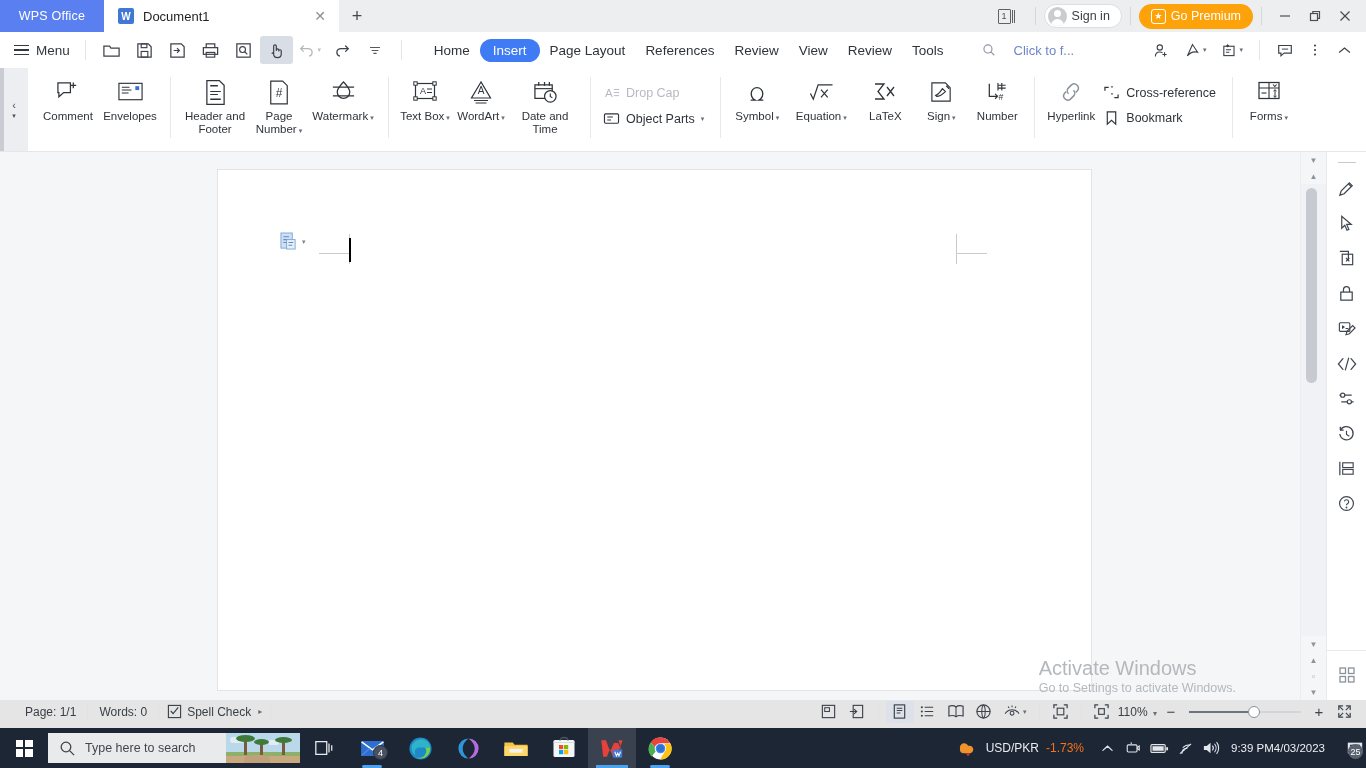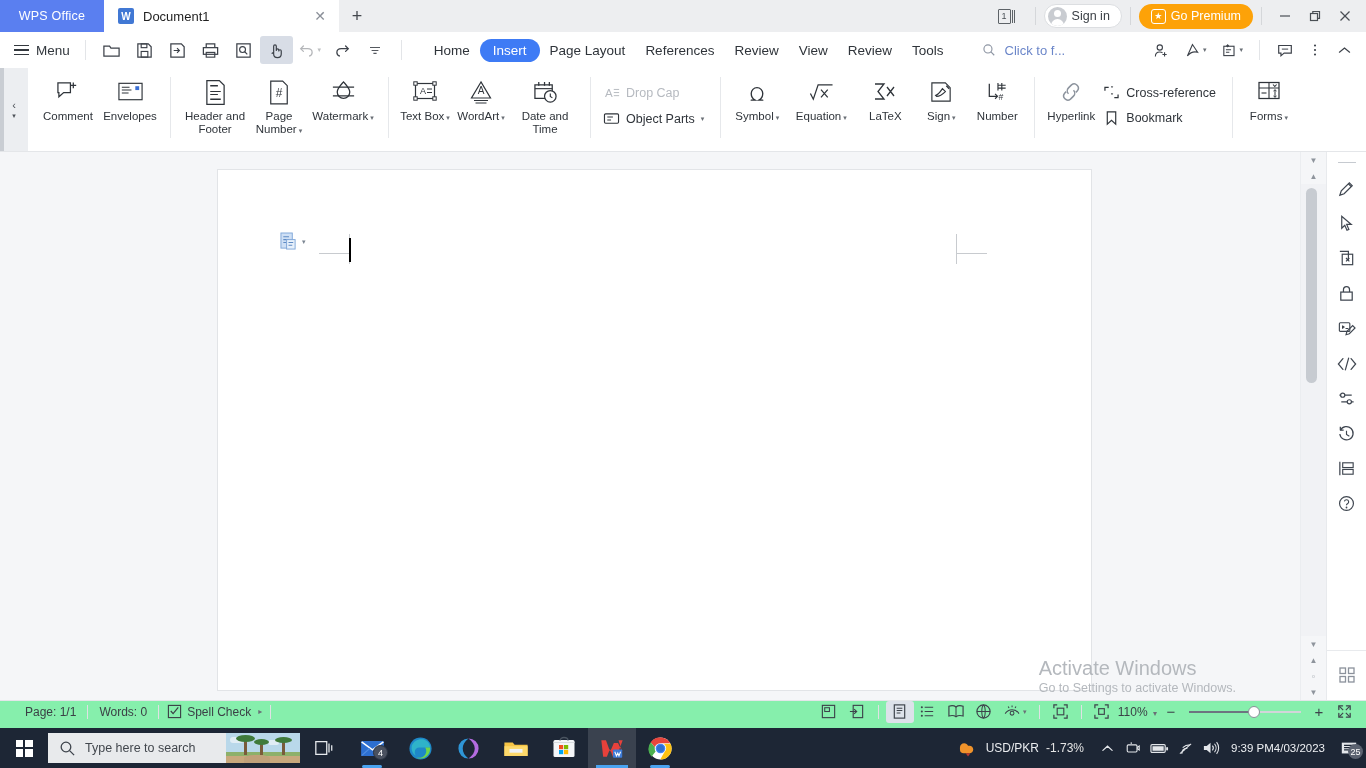--- a/index.html
+++ b/index.html
@@ -120,21 +120,21 @@
   .qbtn .cvr { font-size: 7px; color: #55595f; margin-left: 2px; }
   .tabs {
     display: flex; align-items: center; gap: 0; margin-left: 13px;
   }
   .tab {
     font-size: 13.5px; color: #2f343a; padding: 4px 10px;
     border-radius: 12px; cursor: pointer; white-space: nowrap;
   }
   .tab.on { background: #3e7bf5; color: #fff; padding: 4px 13px; }
   .searchbox {
-    display: flex; align-items: center; gap: 9px;
+    display: flex; align-items: center; gap: 18px;
     margin-left: 28px; cursor: text; color: #9aa0a8;
   }
   .searchbox .txt { font-size: 13px; color: #6b86c9; }
   .right-tools { margin-left: auto; display: flex; align-items: center; }
   .rtbtn {
     height: 28px; display: flex; align-items: center; gap: 2px;
     padding: 0 7px; cursor: pointer; color: #3c4149; border-radius: 3px;
   }
   .rtbtn .cvr { font-size: 7px; color: #6a6f76; }
 
@@ -252,21 +252,21 @@
   
   .watermark {
     position: absolute; right: 64px; bottom: 4px; text-align: left;
     color: #b4b8bd; pointer-events: none; z-index: 5;
   }
   .watermark .l1 { font-size: 20px; line-height: 24px; }
   .watermark .l2 { font-size: 12.5px; line-height: 16px; }
 
   
   .statusbar {
-    height: 28px; flex: 0 0 28px; background: #86efac;
+    height: 28px; flex: 0 0 28px; background: #e5e5e5;
     border-top: 1px solid #e4e6e9;
     display: flex; align-items: center; padding: 0 8px 6px 14px;
     font-size: 12px; color: #3b4046;
   }
   .sb-item { padding: 0 11px; cursor: pointer; white-space: nowrap; }
   .sb-sep { width: 1px; height: 14px; background: #dfe1e4; }
   .sb-spell { display: flex; align-items: center; gap: 5px; padding: 0 8px; cursor: pointer; }
   .sb-spell .ar { font-size: 8px; color: #6a6f76; margin-left: 2px; }
   .sb-right { margin-left: auto; display: flex; align-items: center; gap: 0; }
   .sb-btn {
@@ -341,33 +341,33 @@
   }
   .tray {
     margin-left: auto; display: flex; align-items: center;
     gap: 0; padding-right: 2px; height: 40px;
   }
   .stock {
     display: flex; align-items: center; gap: 7px; padding: 0 10px;
     cursor: pointer;
   }
   .stock .sym { font-size: 12px; color: #e9ebee; }
-  .stock .pct { font-size: 12px; color: #e5e5e5; }
+  .stock .pct { font-size: 12px; color: #f97316; }
   .tray-btn {
     width: 26px; height: 40px; display: flex; align-items: center;
     justify-content: center; color: #e3e6ea; cursor: pointer;
   }
   .clock {
     display: flex; flex-direction: row; align-items: flex-end;
     padding: 0 9px 0 7px; color: #eef0f3; font-size: 11.5px;
     line-height: 14px; cursor: pointer;
   }
   .notif {
     width: 30px; height: 32px; display: flex; align-items: center;
-    justify-content: center; cursor: pointer; position: relative;
+    justify-content: flex-end; cursor: pointer; position: relative;
   }
   .notif .nbadge {
     position: absolute; right: 1px; bottom: 5px;
     width: 15px; height: 15px; border-radius: 50%;
     background: #5b6270; color: #fff; font-size: 9px;
     display: flex; align-items: center; justify-content: center;
   }
 </style>
 </head>
 <body>

